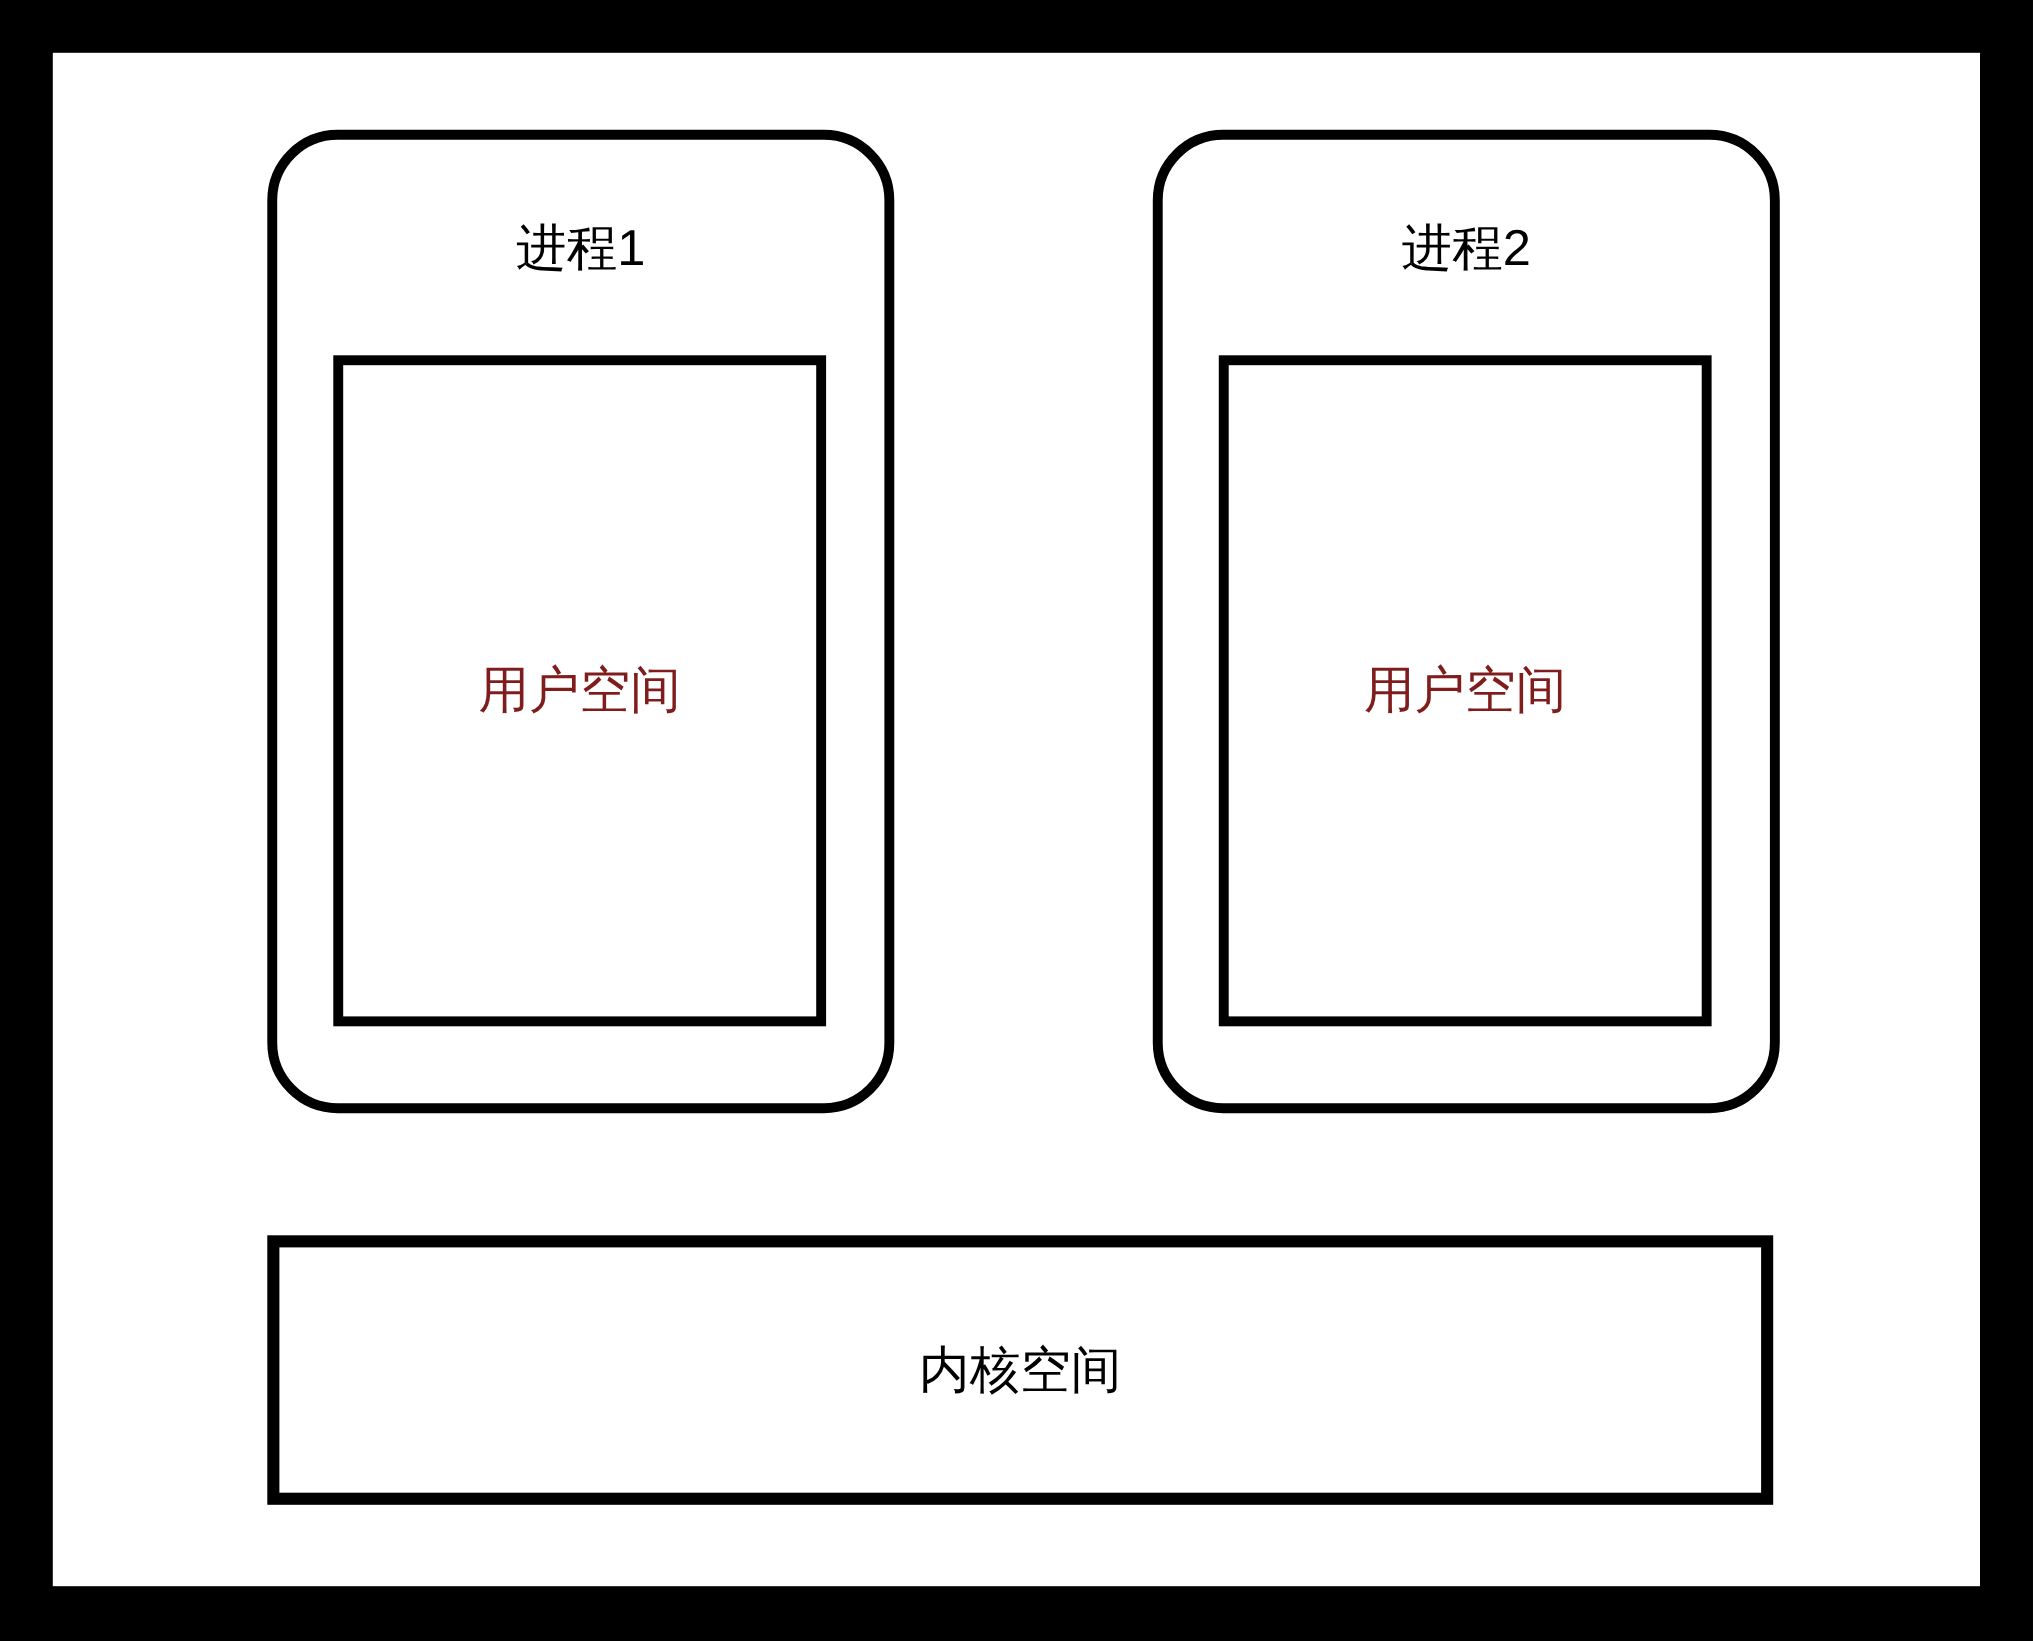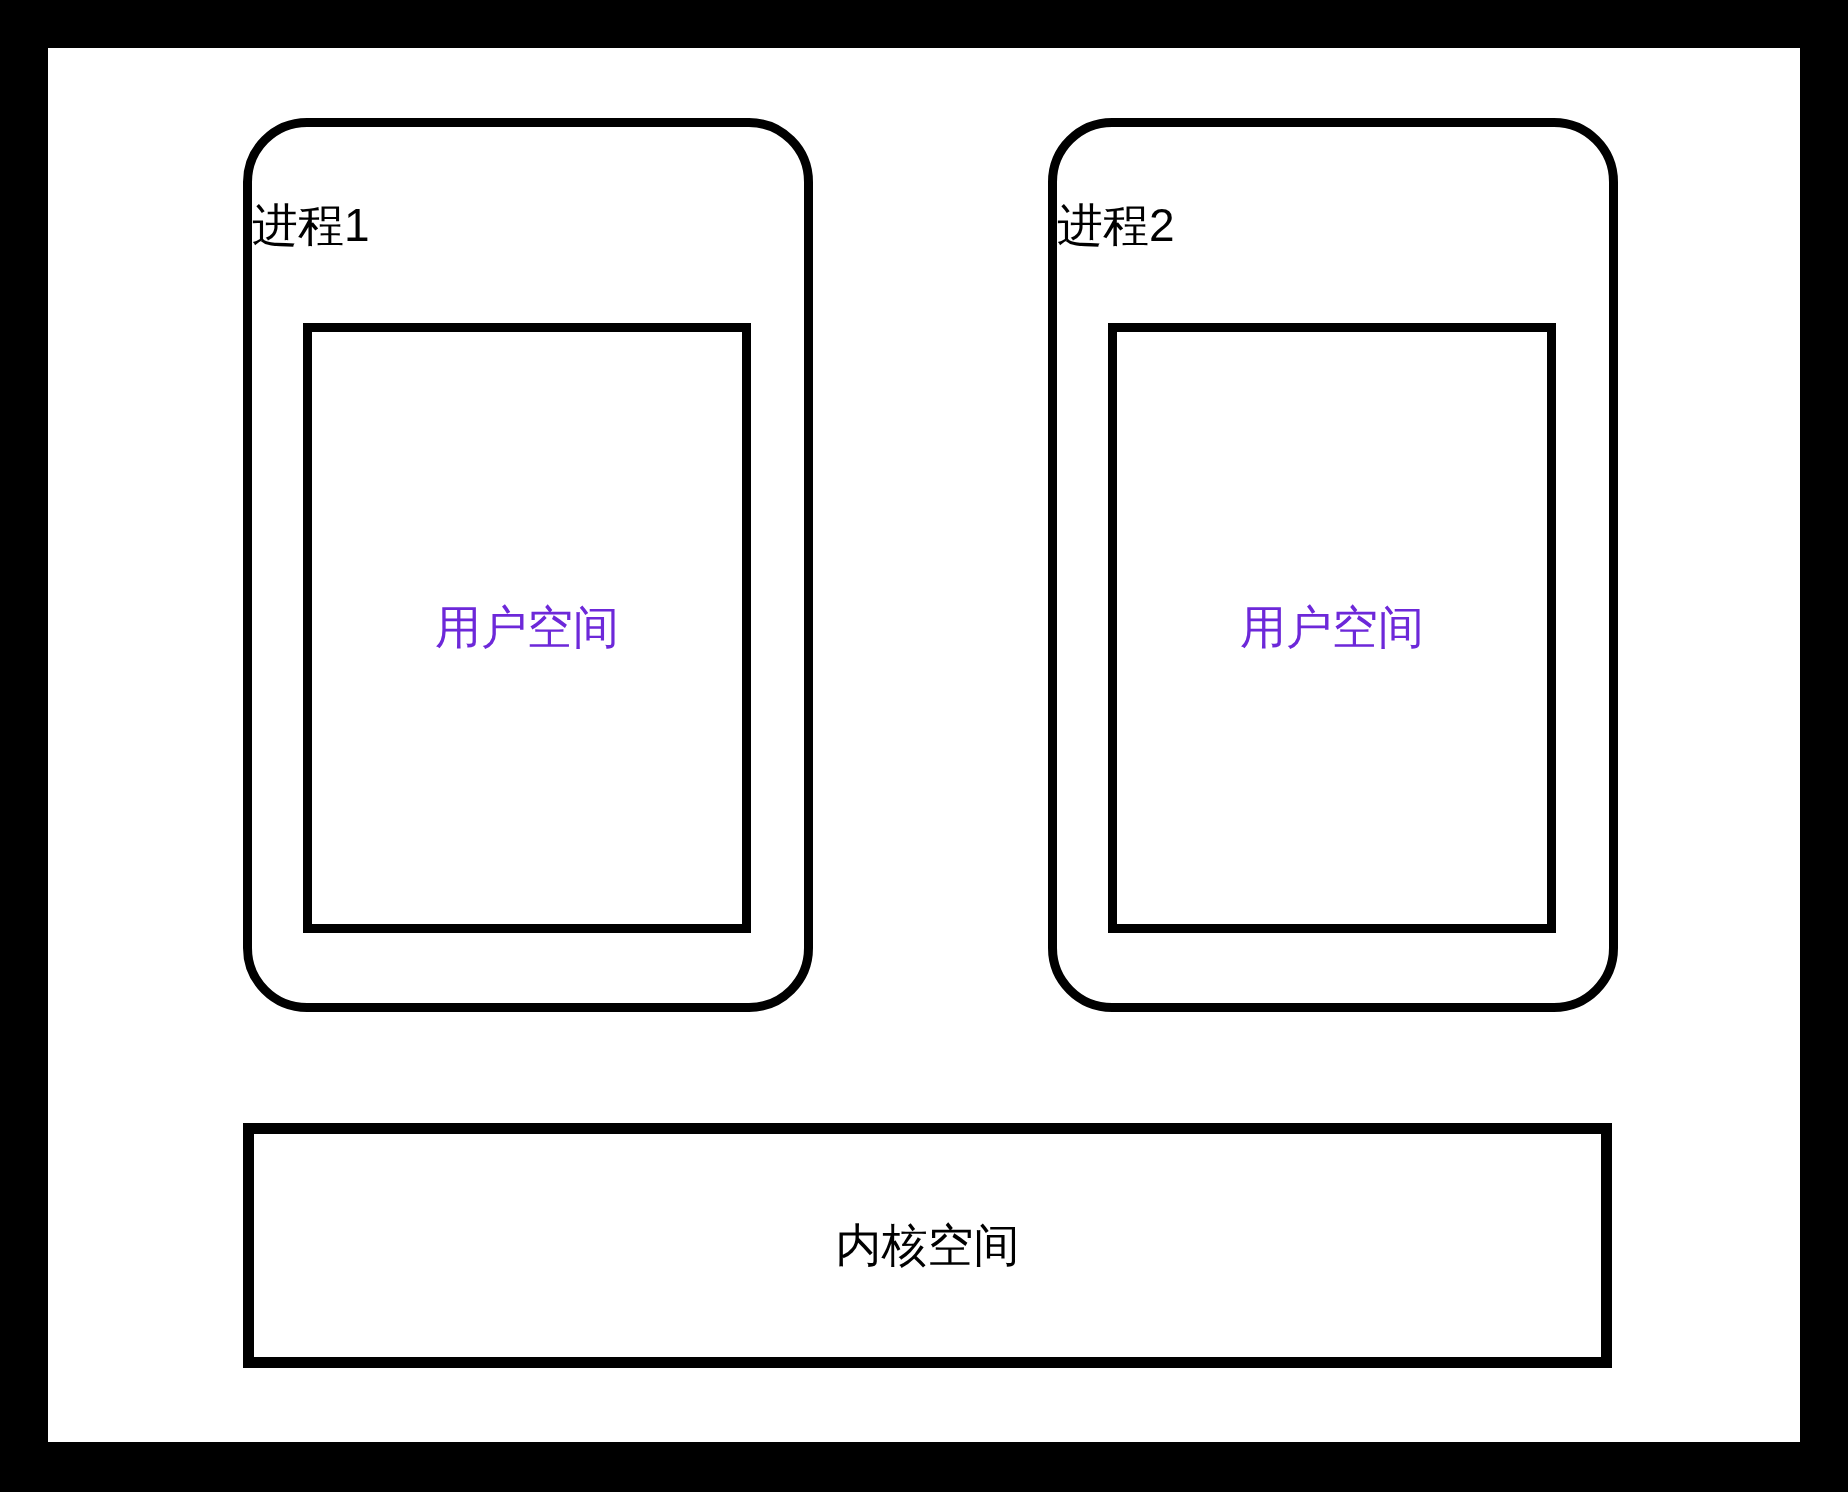--- a/index.html
+++ b/index.html
@@ -34,41 +34,41 @@
     background: #ffffff;
     box-sizing: content-box;
   }
   .process-box.p1 { left: 195px; }   
   .process-box.p2 { left: 1000px; }  
   .process-title {
     position: absolute;
     left: 0;
     top: 73px;
     width: 100%;
-    text-align: left;
+    text-align: center;
     font-size: 46px;
     line-height: 50px;
     color: #000000;
     white-space: nowrap;
   }
   .user-space-box {
     position: absolute;
     left: 51px;
     top: 196px;
     width: 430px;
     height: 592px;
     border: 9px solid #000000;
     background: #ffffff;
     display: flex;
     align-items: center;
     justify-content: center;
   }
   .user-space-label {
     font-size: 46px;
-    color: #6d28d9;
+    color: #7f1d1d;
     white-space: nowrap;
   }
   .kernel-box {
     position: absolute;
     left: 195px;               
     top: 1075px;               
     width: 1347px;
     height: 223px;
     border: 11px solid #000000;
     background: #ffffff;

